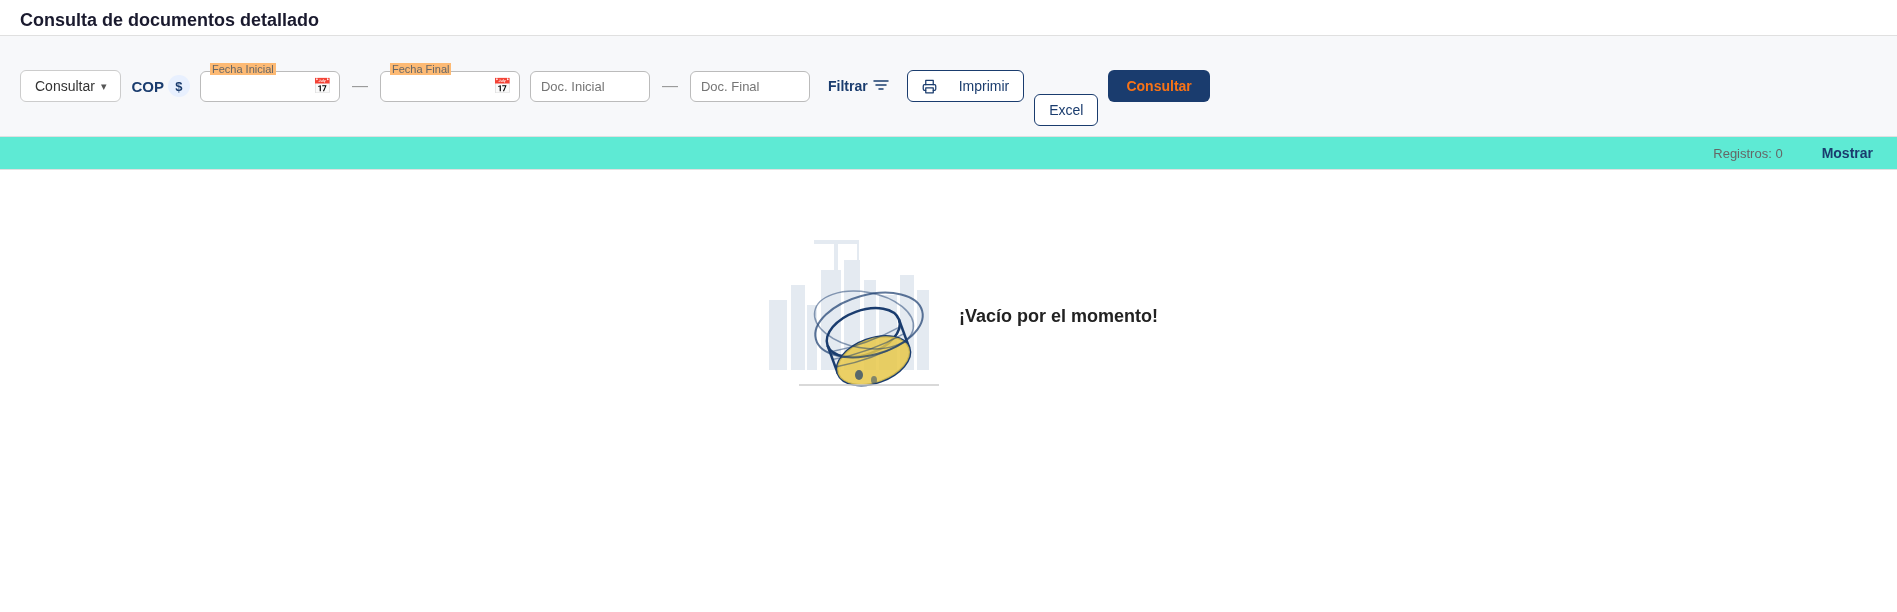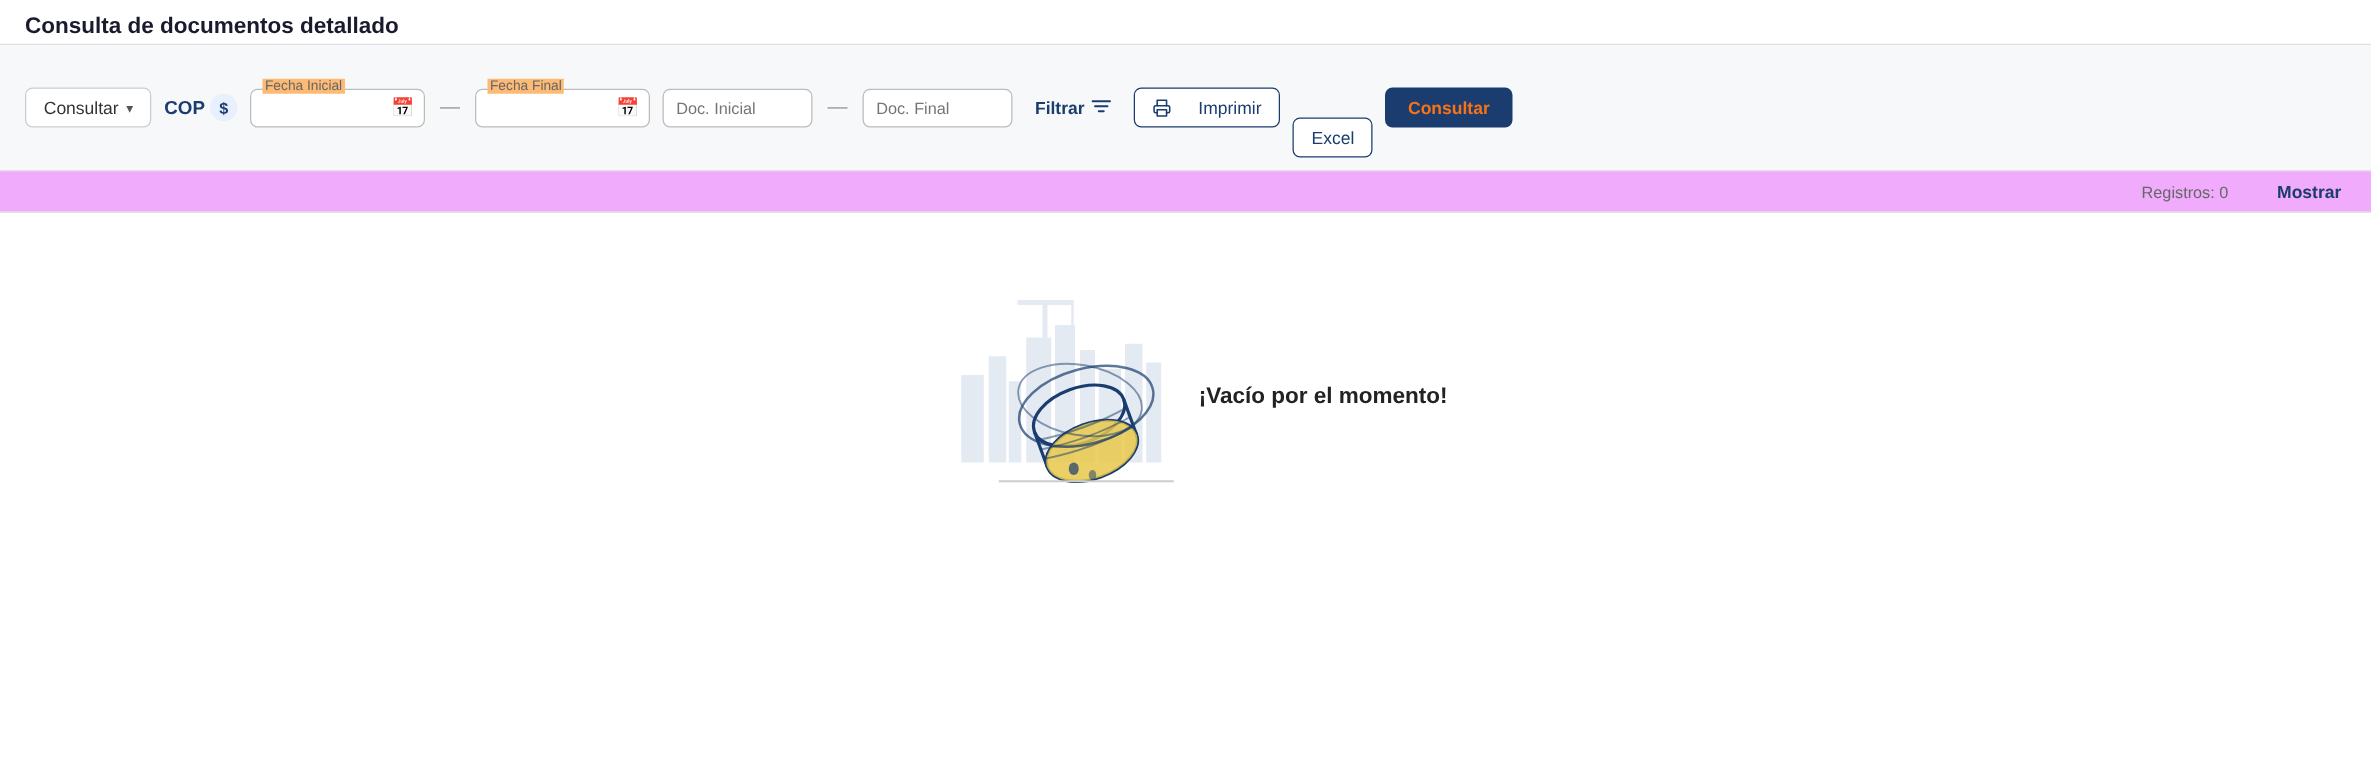--- a/index.html
+++ b/index.html
@@ -173,21 +173,21 @@
       font-weight: 600;
     }
 
     .results-bar {
       display: flex;
       align-items: center;
       justify-content: flex-end;
       gap: 12px;
       padding: 8px 24px;
       border-bottom: 1px solid #e0e0e0;
-      background: #f0abfc;
+      background: #5eead4;
       font-size: 13px;
       color: #666;
     }
     .btn-mostrar {
       background: transparent;
       border: none;
       color: #1a3c6e;
       font-size: 14px;
       font-weight: 600;
       cursor: pointer;

